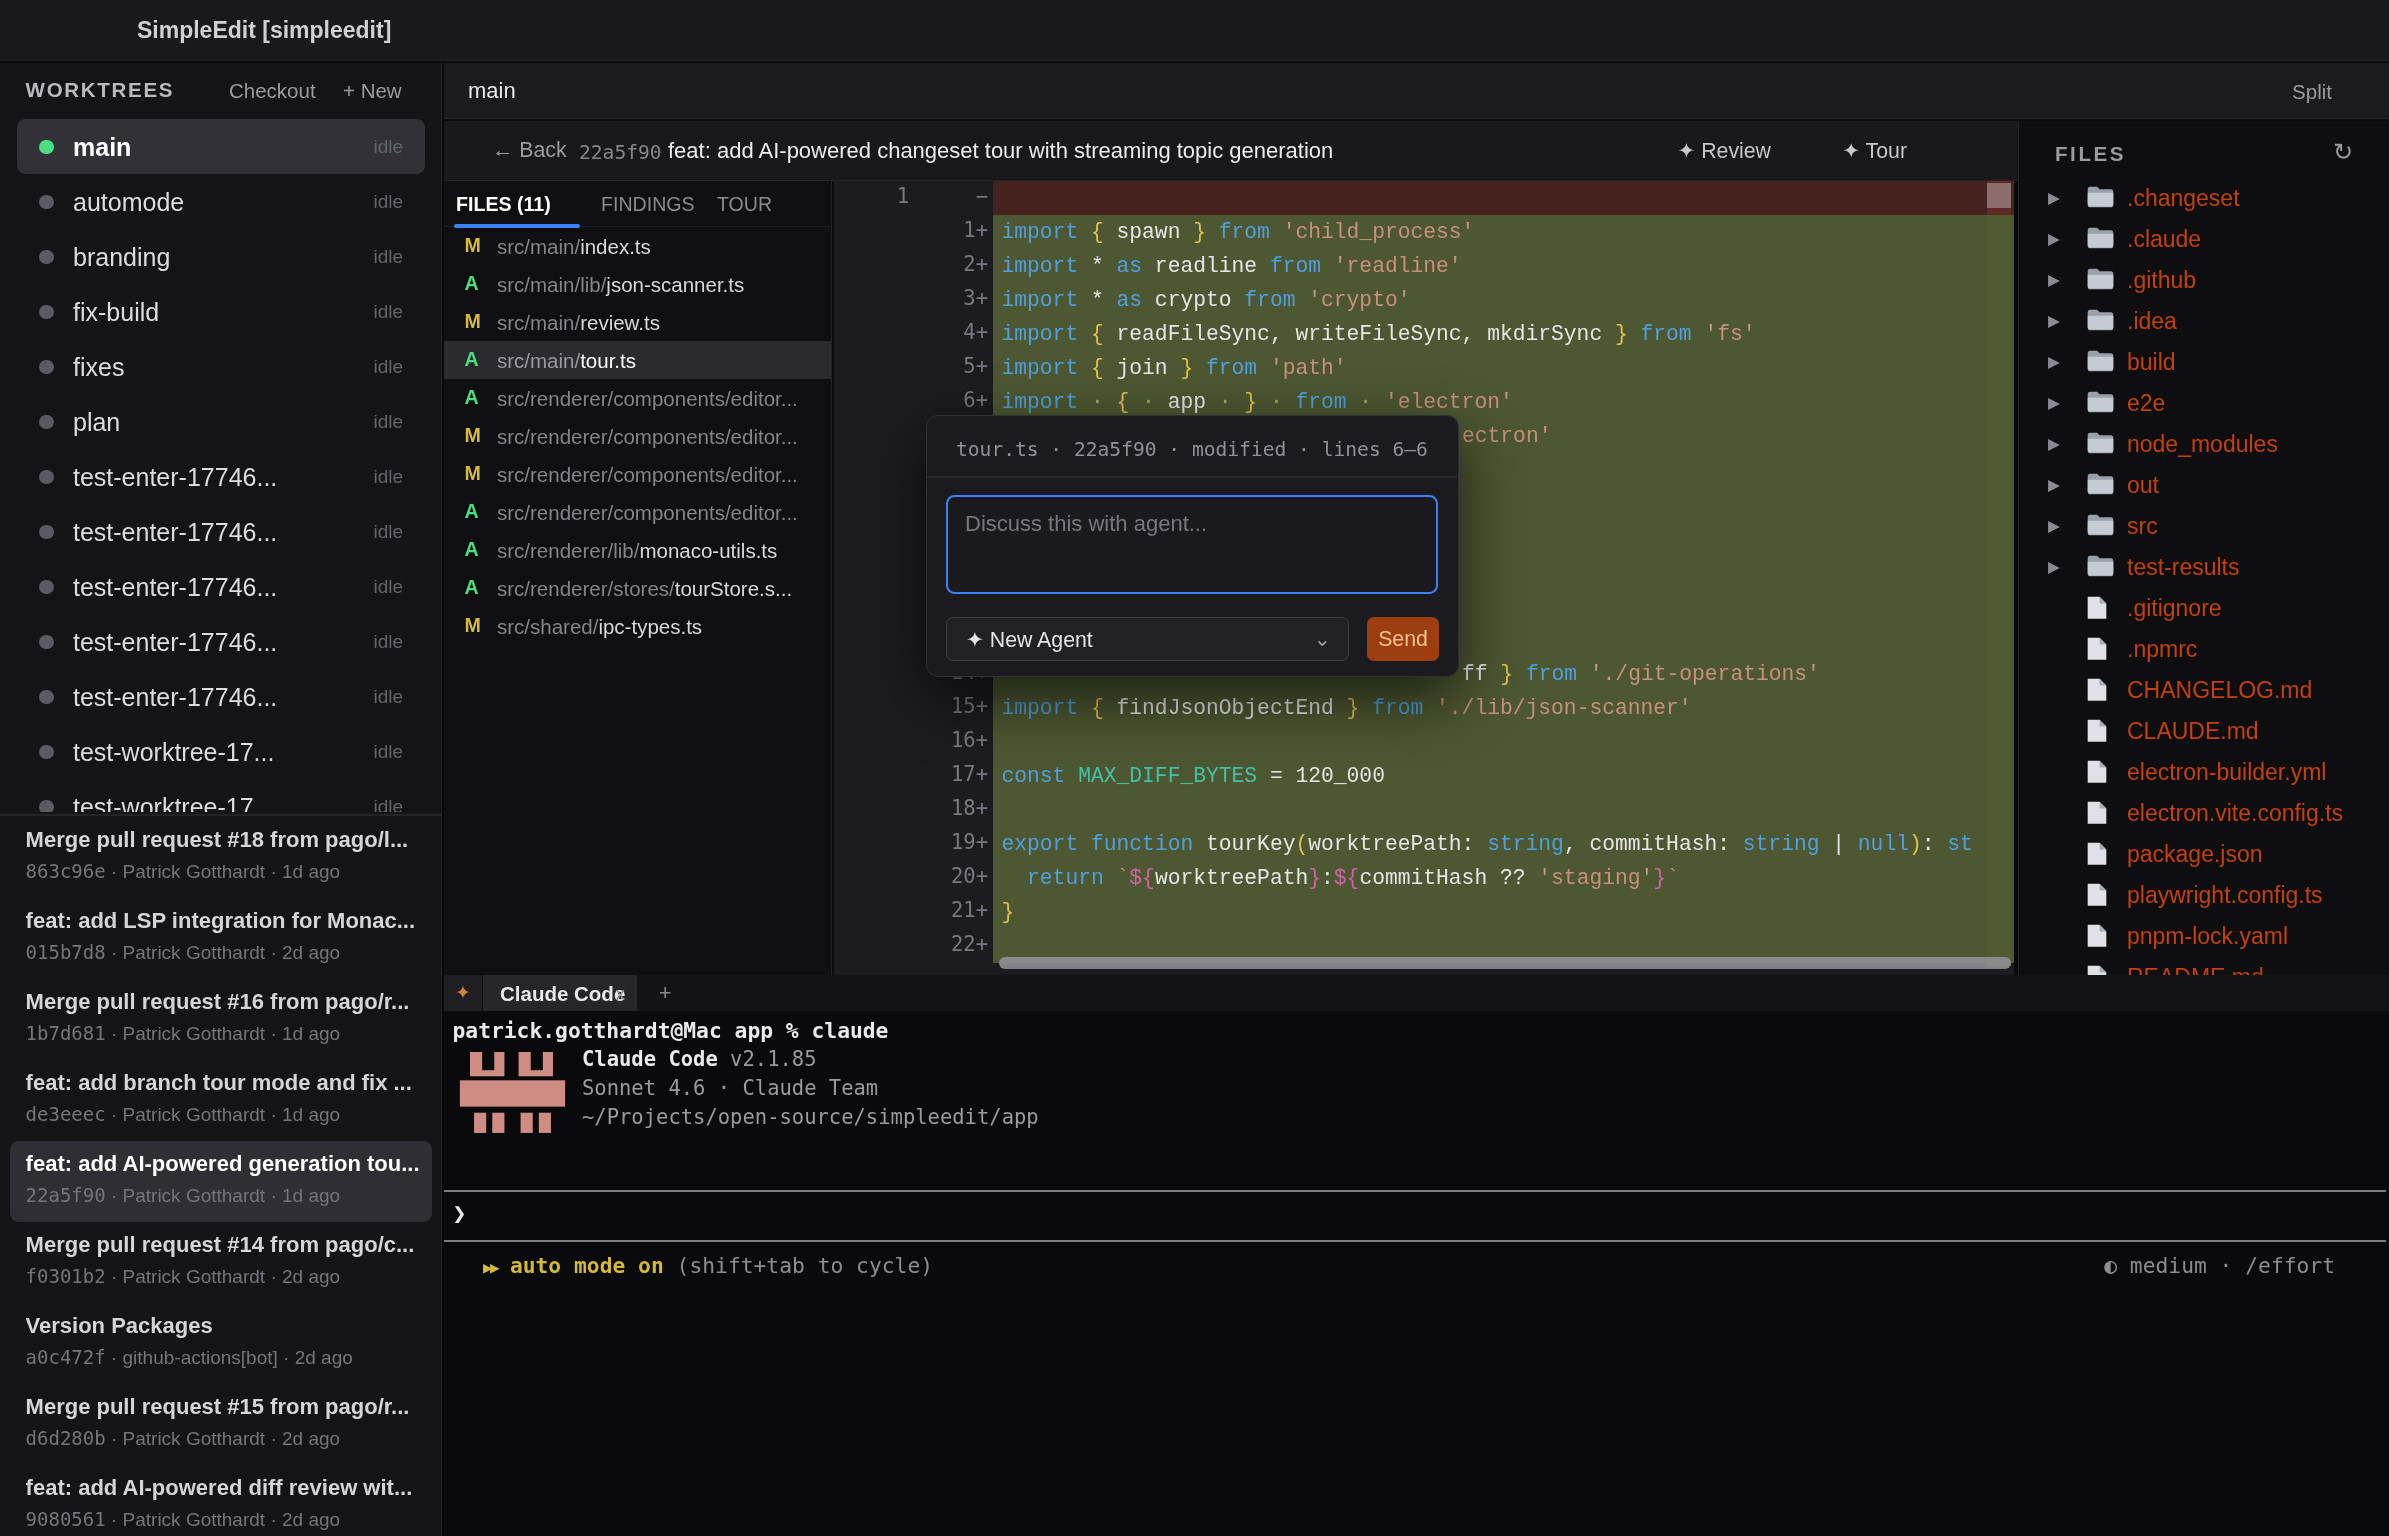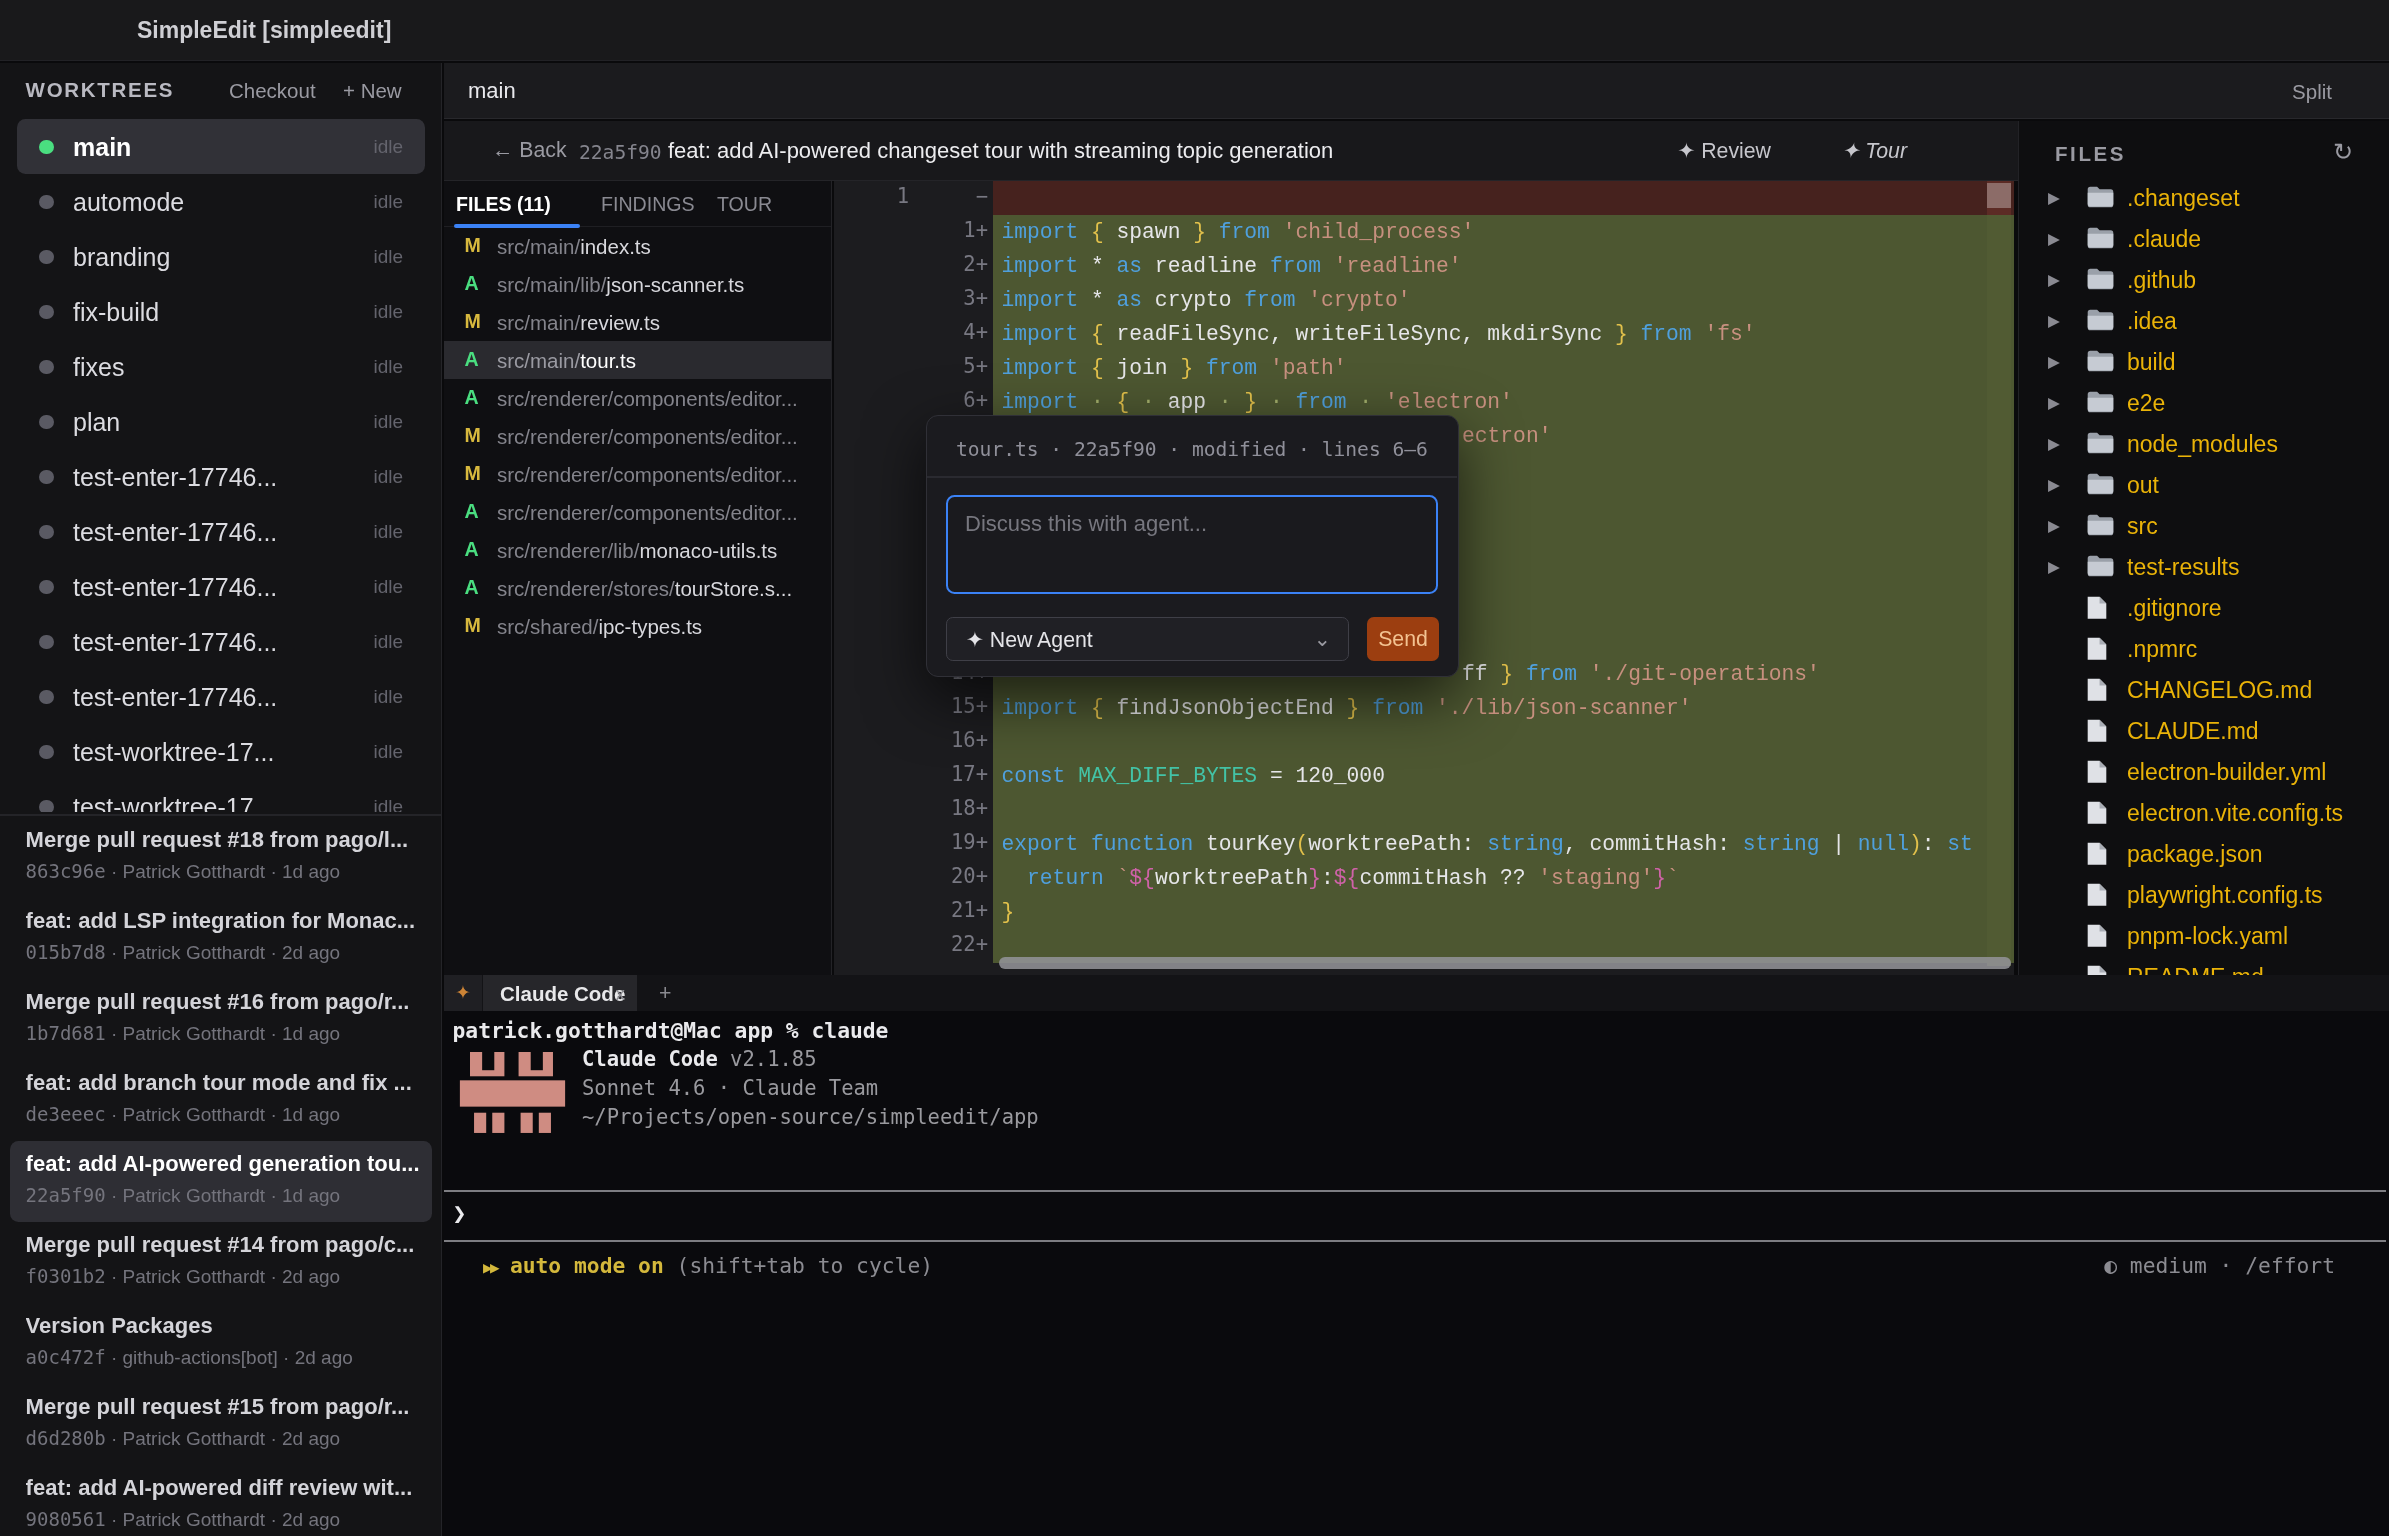--- a/index.html
+++ b/index.html
@@ -46,21 +46,21 @@
     background:#1b1b1e; border-bottom:1.7px solid #28282c; }
   .topbar .branch { position:absolute; left:24px; top:15.4px; font-size:22px; color:#e8e8ec; }
   .topbar .split { position:absolute; right:58px; top:17px; font-size:20.5px; color:#9a9aa2; }
 
   .commit-header { position:absolute; left:444px; top:121px; width:1574px; height:60px;
     background:#18181b; border-bottom:1.7px solid #242428; }
   .ch-back { position:absolute; left:48px; top:17px; font-size:21.3px; color:#9a9aa2; }
   .ch-hash { position:absolute; left:135px; top:19.6px; font-size:19.6px; color:#85858e; }
   .ch-title { position:absolute; left:224px; top:17px; font-size:22px; color:#ececef; }
   .ch-review { position:absolute; right:247px; top:17px; font-size:21.3px; color:#c6c6cc; }
-  .ch-tour { position:absolute; right:111px; top:17px; font-size:21.3px; color:#c6c6cc;font-style:italic; }
+  .ch-tour { position:absolute; right:111px; top:17px; font-size:21.3px; color:#c6c6cc; }
 
   
   .cf-panel { position:absolute; left:444px; top:181px; width:388px; height:794px;
     background:#0f0f12; border-right:1.7px solid #232327; overflow:hidden; }
   .cf-tabs { position:relative; width:388px; height:46px; border-bottom:1.7px solid #1f1f23;text-decoration:underline; }
   .cf-tab { position:absolute; top:12px; font-size:19.6px; color:#8a8a92; }
   .cf-tab.active { color:#ffffff; font-weight:bold; }
   .cf-tab.t0 { left:12px; } .cf-tab.t1 { left:157px; } .cf-tab.t2 { left:273px; }
   .cf-underline { position:absolute; left:10.2px; top:43px; width:126px; height:4.3px; background:#3b82f6; border-radius:2.6px; }
   .cf-list { position:relative; width:388px; }
@@ -120,21 +120,21 @@
 
   
   .filetree { position:absolute; left:2018px; top:121px; width:371px; height:854px;
     background:#0e0e10; border-left:1.7px solid #222226; overflow:hidden; }
   .ft-head { position:absolute; left:36px; top:20.5px; font-size:20.5px; font-weight:bold; letter-spacing:2.6px; color:#9a9aa2;text-align:right; }
   .ft-refresh { position:absolute; right:36px; top:17px; font-size:24px; color:#9a9aa2; }
   .ft-list { position:absolute; left:0; top:56px; width:371px; }
   .ft-row { position:relative; width:371px; height:41px; }
   .ft-arrow { position:absolute; left:29px; top:12px; font-size:15.4px; color:#8a8a92; }
   .ft-ico { position:absolute; left:67px; top:7.7px; }
-  .ft-label { position:absolute; left:108px; top:7.7px; font-size:23px; color:#eab308; white-space:nowrap; }
+  .ft-label { position:absolute; left:108px; top:7.7px; font-size:23px; color:#c2410c; white-space:nowrap; }
 
   
   .terminal { position:absolute; left:444px; top:975px; width:1946px; height:561px;
     background:#0a0a0d; overflow:hidden; }
   .term-tabs { position:absolute; left:0; top:0; width:1946px; height:36px; background:#131316; }
   .tt-icon { position:absolute; left:0; top:0; width:38px; height:36px; background:#1f1f23; text-align:center; }
   .tt-icon span { font-size:19px; color:#cd8436; line-height:36px; }
   .tt-tab { position:absolute; left:39px; top:0; width:154px; height:36px; background:#26262a; }
   .tt-tab .lab { position:absolute; left:17px; top:6.8px; font-size:20.5px; font-weight:bold; color:#e8e8ea; }
   .tt-tab .close { position:absolute; right:12px; top:7.7px; font-size:19px; color:#8a8a90; }

